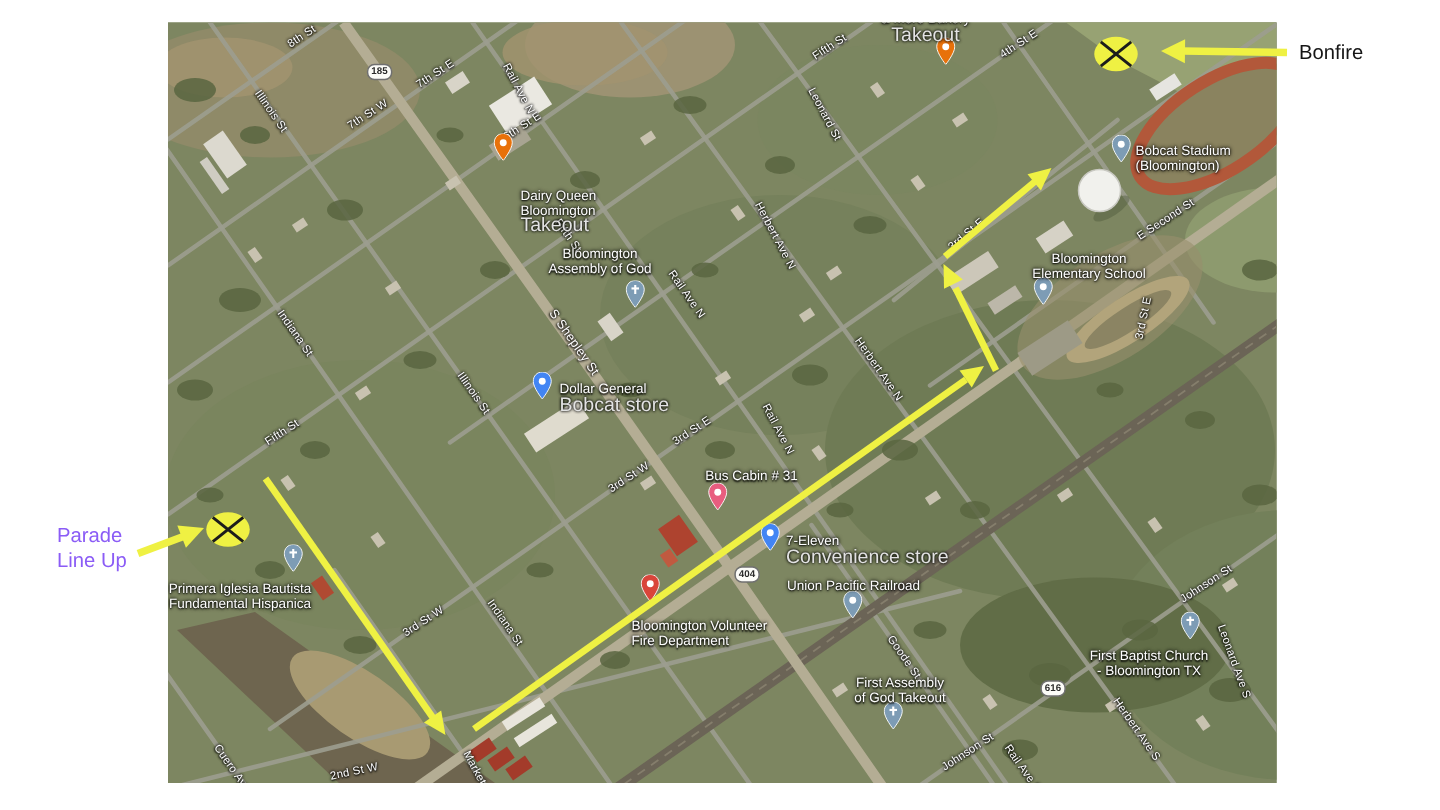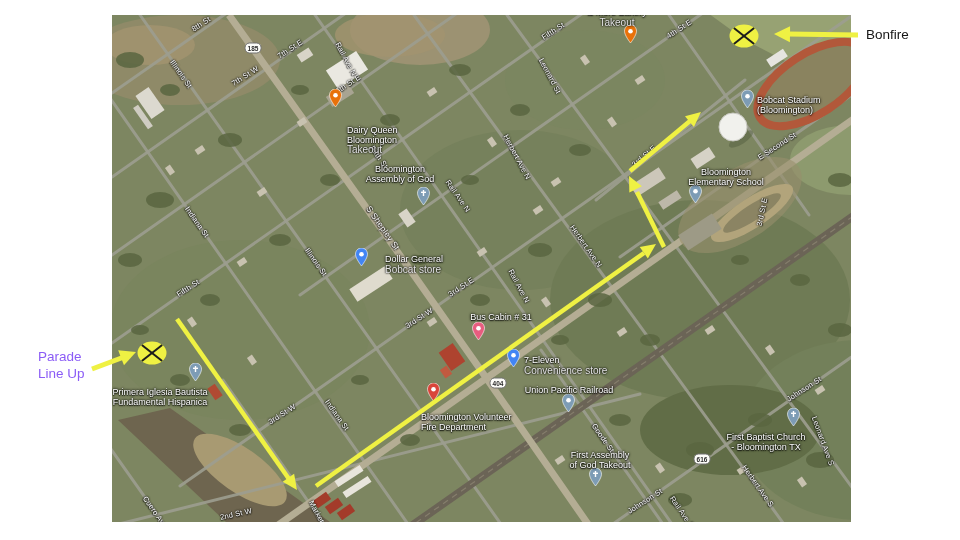--- a/index.html
+++ b/index.html
@@ -10,21 +10,21 @@
   .terrain{position:absolute;left:0;top:0;}
   .street-label{position:absolute;font-size:7.5px;letter-spacing:.2px;color:#fff;white-space:nowrap;
     text-shadow:0 0 2px rgba(0,0,0,.95),0 0 2px rgba(0,0,0,.95),0 1px 1px rgba(0,0,0,.6);}
   .street-label.big{font-size:8.5px;}
   .shield{position:absolute;min-width:15px;height:11px;padding:0 2px;background:#fcfcf8;border:1px solid #707070;
     border-radius:5px;color:#2b2b2b;font-size:6.5px;font-weight:bold;display:flex;align-items:center;justify-content:center;
     transform:translate(-50%,-50%);box-sizing:border-box;}
   .poi-label{position:absolute;white-space:nowrap;line-height:9.5px;}
   .poi-label .main{display:block;font-size:9px;color:#fff;
     text-shadow:0 0 2px rgba(0,0,0,.95),0 0 3px rgba(0,0,0,.9),0 1px 1px rgba(0,0,0,.7);}
-  .poi-label .sub{display:block;font-size:10px;color:#e3e3e3;
+  .poi-label .sub{display:block;font-size:13px;color:#e3e3e3;
     text-shadow:0 0 2px rgba(0,0,0,.95),0 0 2px rgba(0,0,0,.9);}
   .poi-label.center{transform:translateX(-50%);text-align:center;}
   .pin{position:absolute;}
   .overlay{position:absolute;left:0;top:0;pointer-events:none;}
   .callout{position:absolute;font-size:13.5px;color:#161616;line-height:17px;white-space:pre;}
 </style>
 </head>
 <body>
 
 <div class="stage">
@@ -243,21 +243,21 @@
             <rect x="4" y="4.6" width="5" height="1.4" fill="#fff"></rect>
           </svg>
           <div class="poi-label center" style="left: 400px; top: 165px;">
             <span class="main">Bloomington</span>
             <span class="main">Assembly of God</span>
           </div>
           <svg width="13" height="18" class="pin" style="left: 354.5px; top: 248px;">
             <path d="M6.5 0C3 0 .5 2.7 .5 6.2 .5 10.5 6.5 18 6.5 18s6-7.5 6-11.8C12.5 2.7 10 0 6.5 0z" fill="#4285f4" stroke="#ffffff" stroke-width=".6"></path>
             <circle cx="6.5" cy="6.2" r="2.3" fill="#fff"></circle>
           </svg>
-          <div class="poi-label" style="left: 373px; top: 255px; margin-left: 12px;">
+          <div class="poi-label" style="left: 373px; top: 255px;">
             <span class="main">Dollar General</span>
             <span class="sub">Bobcat store</span>
           </div>
           <svg width="13" height="18" class="pin" style="left: 471.5px; top: 322px;">
             <path d="M6.5 0C3 0 .5 2.7 .5 6.2 .5 10.5 6.5 18 6.5 18s6-7.5 6-11.8C12.5 2.7 10 0 6.5 0z" fill="#e85d7f" stroke="#ffffff" stroke-width=".6"></path>
             <circle cx="6.5" cy="6.2" r="2.3" fill="#fff"></circle>
           </svg>
           <div class="poi-label center" style="left: 501px; top: 313px;">
             <span class="main">Bus Cabin # 31</span>
           </div>

